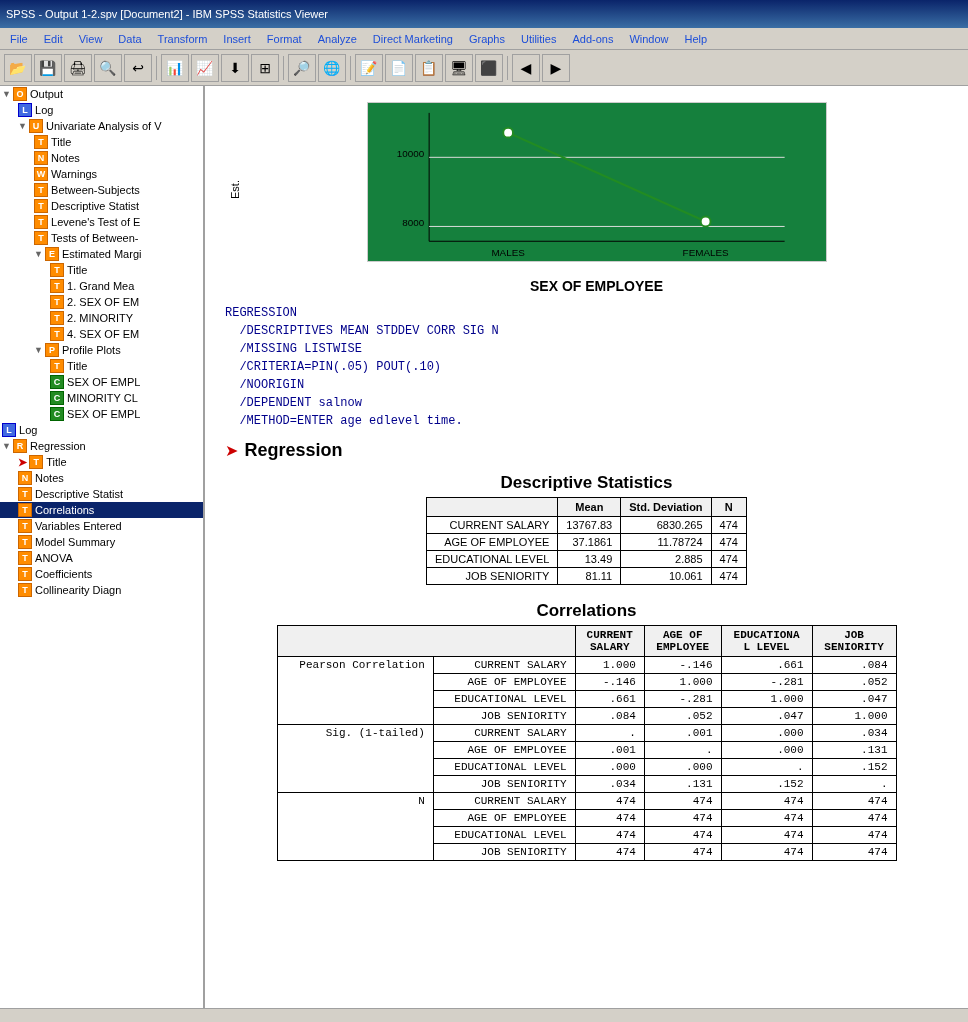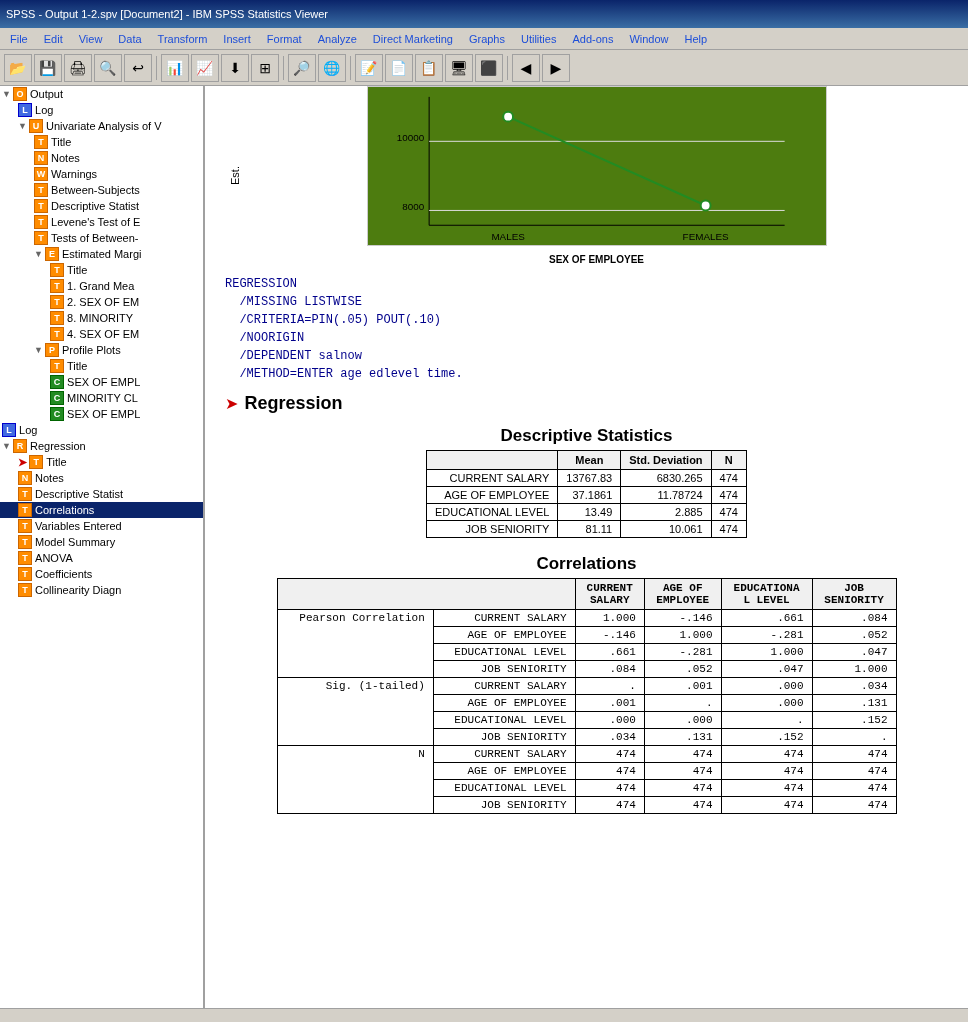--- a/index.html
+++ b/index.html
@@ -187,23 +187,23 @@
       flex-shrink: 0;
     }
     .node-box.orange { background: #ff8c00; border-color: #cc6600; color: white; }
     .node-box.blue { background: #4169e1; border-color: #0000cd; color: white; }
     .node-box.green { background: #228b22; border-color: #006400; color: white; }
 
     .chart-container {
       border: 1px solid #ccc;
       width: 460px;
       height: 160px;
-      margin: 0 auto;
+      margin: 16px auto;
       position: relative;
-      background: #4d7c0f;
+      background: #15803d;
       text-decoration: underline;
     }
     .chart-svg {
       width: 100%;
       height: 100%;
     }
   </style>
 </head>
 <body>
 
@@ -325,21 +325,21 @@
       <span>1. Grand Mea</span>
     </div>
 
     <div class="tree-item indent3">
       <span class="node-box orange">T</span>&nbsp;
       <span>2. SEX OF EM</span>
     </div>
 
     <div class="tree-item indent3">
       <span class="node-box orange">T</span>&nbsp;
-      <span>8. MINORITY</span>
+      <span>2. MINORITY</span>
     </div>
 
     <div class="tree-item indent3">
       <span class="node-box orange">T</span>&nbsp;
       <span>4. SEX OF EM</span>
     </div>
 
     <div class="tree-item indent2">
       <span class="toggle">▼</span>
       <span class="node-box orange">P</span>&nbsp;
@@ -451,27 +451,28 @@
 
                 <line x1="140" y1="30" x2="340" y2="120" stroke="#228b22" stroke-width="2"></line>
 
                 <circle cx="140" cy="30" r="5" fill="white" stroke="#228b22" stroke-width="2"></circle>
                 <circle cx="340" cy="120" r="5" fill="white" stroke="#228b22" stroke-width="2"></circle>
 
                 <text x="140" y="155" text-anchor="middle" font-size="10">MALES</text>
                 <text x="340" y="155" text-anchor="middle" font-size="10">FEMALES</text>
               </svg>
             </div>
-            <div style="text-align:center; font-weight:bold; font-size:10px; margin-top:8px;">SEX OF EMPLOYEE</div>
+            <div style="text-align:center; font-weight:bold; font-size:14px; margin-top:8px;">SEX OF EMPLOYEE</div>
           </div>
         </div>
       </div>
 
       <div class="code-block">
         <div><span class="keyword">REGRESSION</span></div>
+        <div>&nbsp;&nbsp;<span class="keyword">/DESCRIPTIVES MEAN STDDEV CORR SIG N</span></div>
         <div>&nbsp;&nbsp;<span class="keyword">/MISSING LISTWISE</span></div>
         <div>&nbsp;&nbsp;<span class="keyword">/CRITERIA=PIN(.05) POUT(.10)</span></div>
         <div>&nbsp;&nbsp;<span class="keyword">/NOORIGIN</span></div>
         <div>&nbsp;&nbsp;<span class="keyword">/DEPENDENT salnow</span></div>
         <div>&nbsp;&nbsp;<span class="keyword">/METHOD=ENTER age edlevel time.</span></div>
       </div>
 
       <div class="section-heading">
         <span class="arrow-icon">➤</span>
         <span class="section-title">Regression</span>

